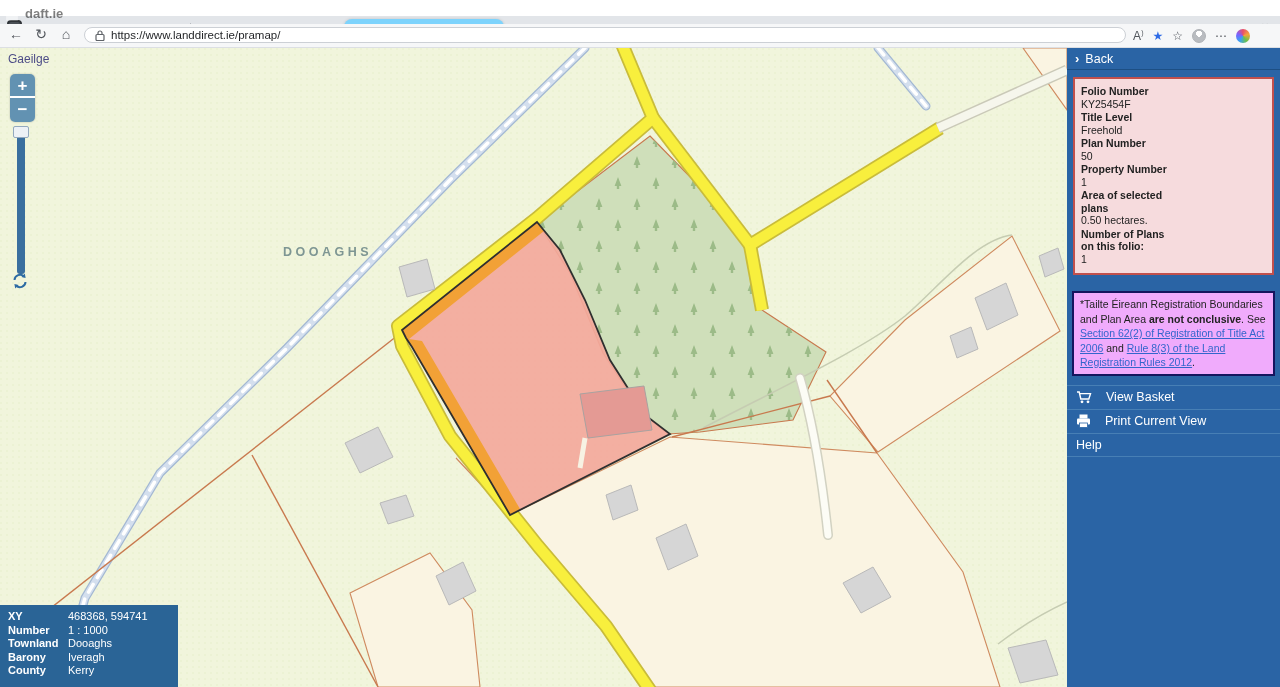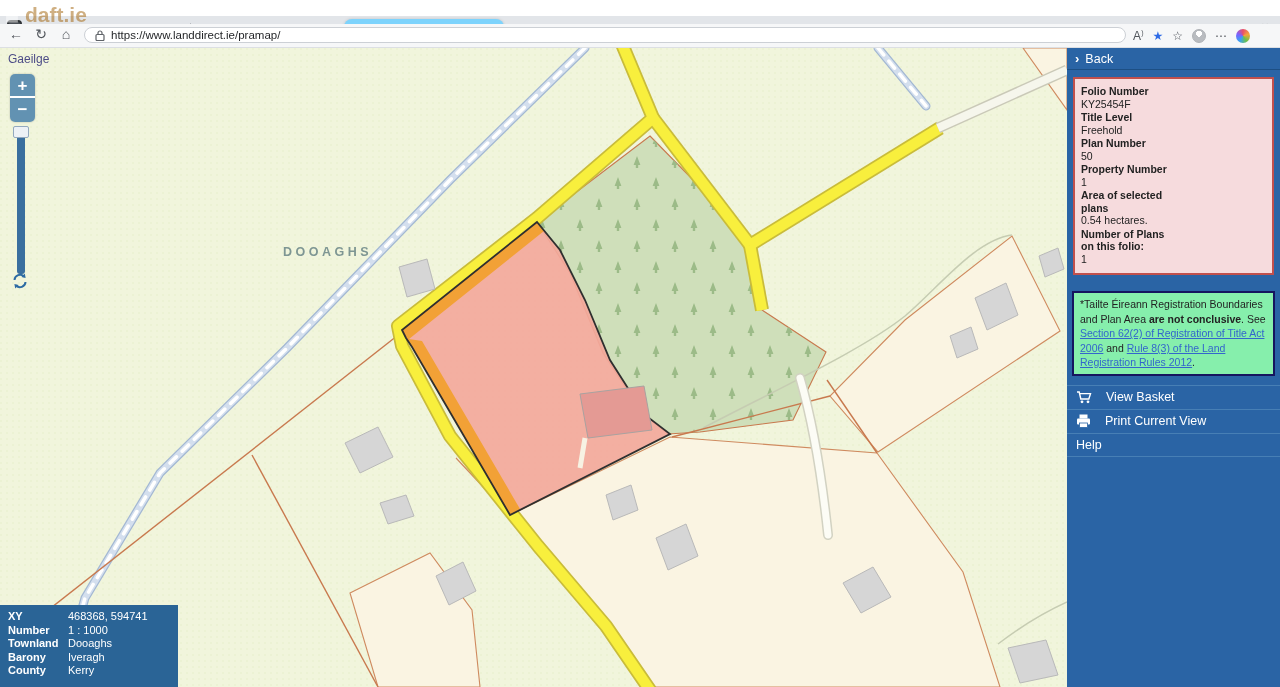--- a/index.html
+++ b/index.html
@@ -26,21 +26,21 @@
   .addrbar { position:absolute; left:84px; top:3px; width:1042px; height:16px; background:#fff; border:1px solid #ccd0d5; border-radius:9px; display:flex; align-items:center; padding:0 10px; }
   .addrbar svg { margin-right:6px; }
   .url { font-size:11.5px; color:#1f2124; }
   .tbright { position:absolute; right:30px; top:2px; display:flex; gap:9px; align-items:center; height:20px; }
   .tbi { font-size:12px; color:#50555b; }
   .tbi.favstar { color:#2e6be6; }
   .tbi.readaloud::after { content:")"; font-size:7px; vertical-align:super; }
   .avatar { width:14px; height:14px; border-radius:50%; background:radial-gradient(circle at 50% 32%, #fff 0 3px, #b9bcc0 3px); border:1px solid #aeb1b5; }
   .copilot { width:14px; height:14px; border-radius:50%; background:conic-gradient(#e94f6b,#f5a33b,#6cc24a,#3aa0f3,#7b61ff,#e94f6b); }
   .watermark { position:absolute; left:2px; top:3px; z-index:60; display:flex; align-items:center; gap:3px; opacity:.5; pointer-events:none; }
-  .watermark .wmtext { color:#a16207; font-size:21px; font-weight:bold; }
+  .watermark .wmtext { color:#000000; font-size:13px; font-weight:bold; }
 
   
   .content { position:absolute; left:0; top:48px; width:1280px; height:639px; }
   svg.map { position:absolute; left:0; top:0; width:1067px; height:639px; display:block; }
 
   .gaeilge { position:absolute; left:8px; top:4px; font-size:12px; color:#4c4c86; text-decoration:none; }
   .zoombox { position:absolute; left:10px; top:26px; width:25px; border-radius:5px; overflow:hidden; box-shadow:0 0 2px rgba(0,0,0,.25); }
   .zbtn { width:25px; height:24px; background:#6292b2; color:#fff; font-size:17px; font-weight:bold; text-align:center; line-height:23px; }
   .zbtn.zin { border-bottom:2px solid #fff; }
   .slidertrack { position:absolute; left:17px; top:84px; width:8px; height:142px; background:#3a6f9f; border-radius:3px; }
@@ -56,21 +56,21 @@
   .phead { height:23px; display:flex; align-items:center; padding:0 8px; border-bottom:1px solid #1d4f84; }
   .ptitle { flex:1; text-align:right; font-size:15px; font-weight:bold; color:#c3d7ee; }
   .backrow { height:22px; display:flex; align-items:center; padding:0 8px; font-size:12.5px; border-bottom:1px solid #1d4f84; color:#fff; cursor:default; }
   .backrow .chev { font-weight:bold; margin-right:6px; font-size:13px; }
   .dcard { margin:7px 6px 6px 6px; background:#f6dbdd; border:2px solid #c0504d; padding:6px 6px 7px 6px; color:#222; }
   .drow { display:flex; font-size:10.5px; line-height:12.5px; margin-bottom:1px;flex-direction:column; }
   .dlabel { width:92px; flex:0 0 auto; font-weight:bold; }
   .dval { flex:1; }
   .btnrow { display:flex; gap:5px; margin-top:7px; }
   .btnrow button { flex:1; height:25px; background:#2f66a8; border:1px solid #24507f; border-radius:3px; color:#fff; font-size:11px; font-family:"Liberation Sans",sans-serif; }
-  .disclaimer { margin:16px 5px 9px 5px; background:#86efac; border:2px solid #15155f; padding:4px 6px; font-size:10.5px; line-height:14.5px; color:#222; }
+  .disclaimer { margin:16px 5px 9px 5px; background:#f0abfc; border:2px solid #15155f; padding:4px 6px; font-size:10.5px; line-height:14.5px; color:#222; }
   .disclaimer a { color:#3366cc; }
   .pmenu { border-top:1px solid #477fb5; height:24px; display:flex; align-items:center; padding:0 9px; font-size:12.5px; gap:14px; }
   .pmenu:last-child { border-bottom:1px solid #477fb5; }
 </style>
 </head>
 <body>
 
 <div class="screen">
 
   <div class="tabstrip">
@@ -281,21 +281,21 @@
         <div class="drow">
             <div class="dlabel">Plan Number</div>
             <div class="dval">50</div>
           </div>
         <div class="drow">
             <div class="dlabel">Property Number</div>
             <div class="dval">1</div>
           </div>
         <div class="drow">
             <div class="dlabel">Area of selected plans</div>
-            <div class="dval">0.54 hectares.</div>
+            <div class="dval">0.50 hectares.</div>
           </div>
         <div class="drow">
             <div class="dlabel">Number of Plans on this folio:</div>
             <div class="dval">1</div>
           </div>
       </div>
 
       <div class="disclaimer"><span>*Tailte Éireann Registration Boundaries and Plan Area </span><b>are not conclusive</b><span>. See </span><a href="#">Section 62(2) of Registration of Title Act 2006</a><span> and </span><a href="#">Rule 8(3) of the Land Registration Rules 2012</a><span>.</span></div>
 
       <div class="pmenu">

